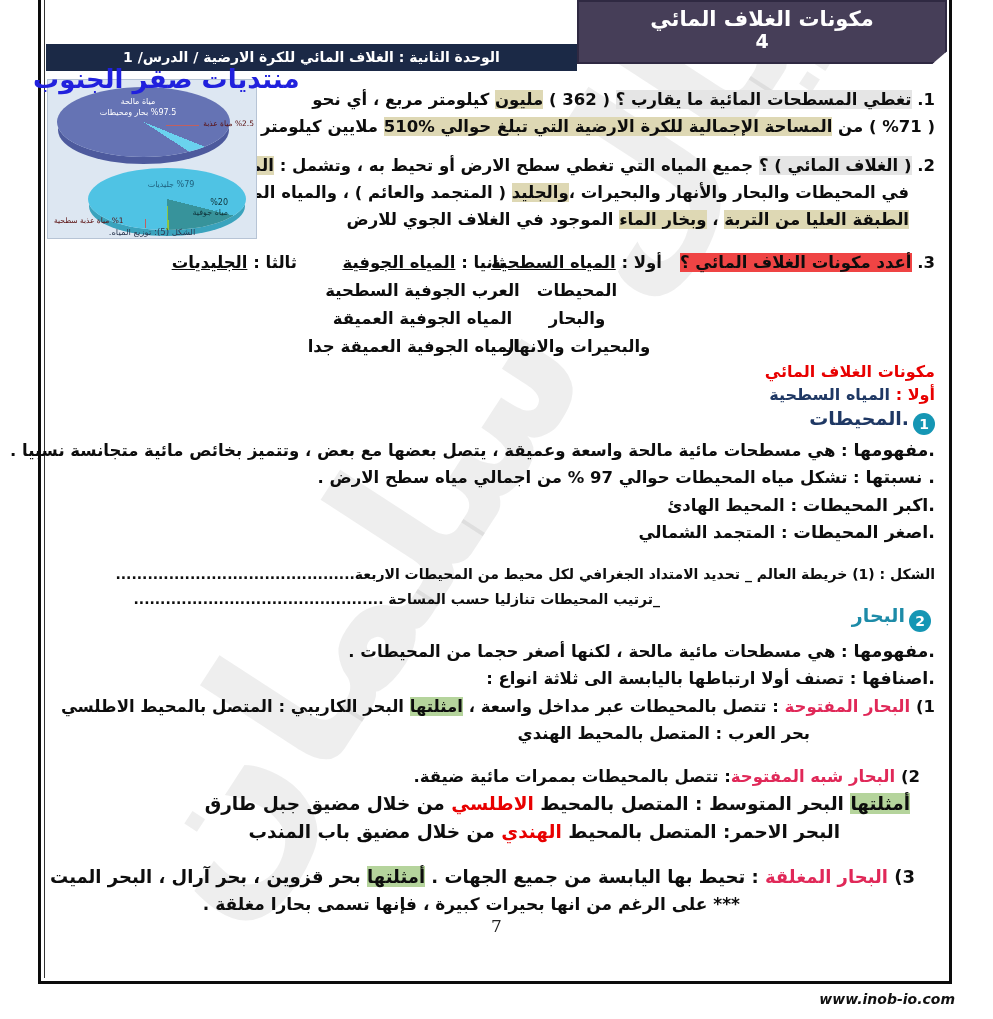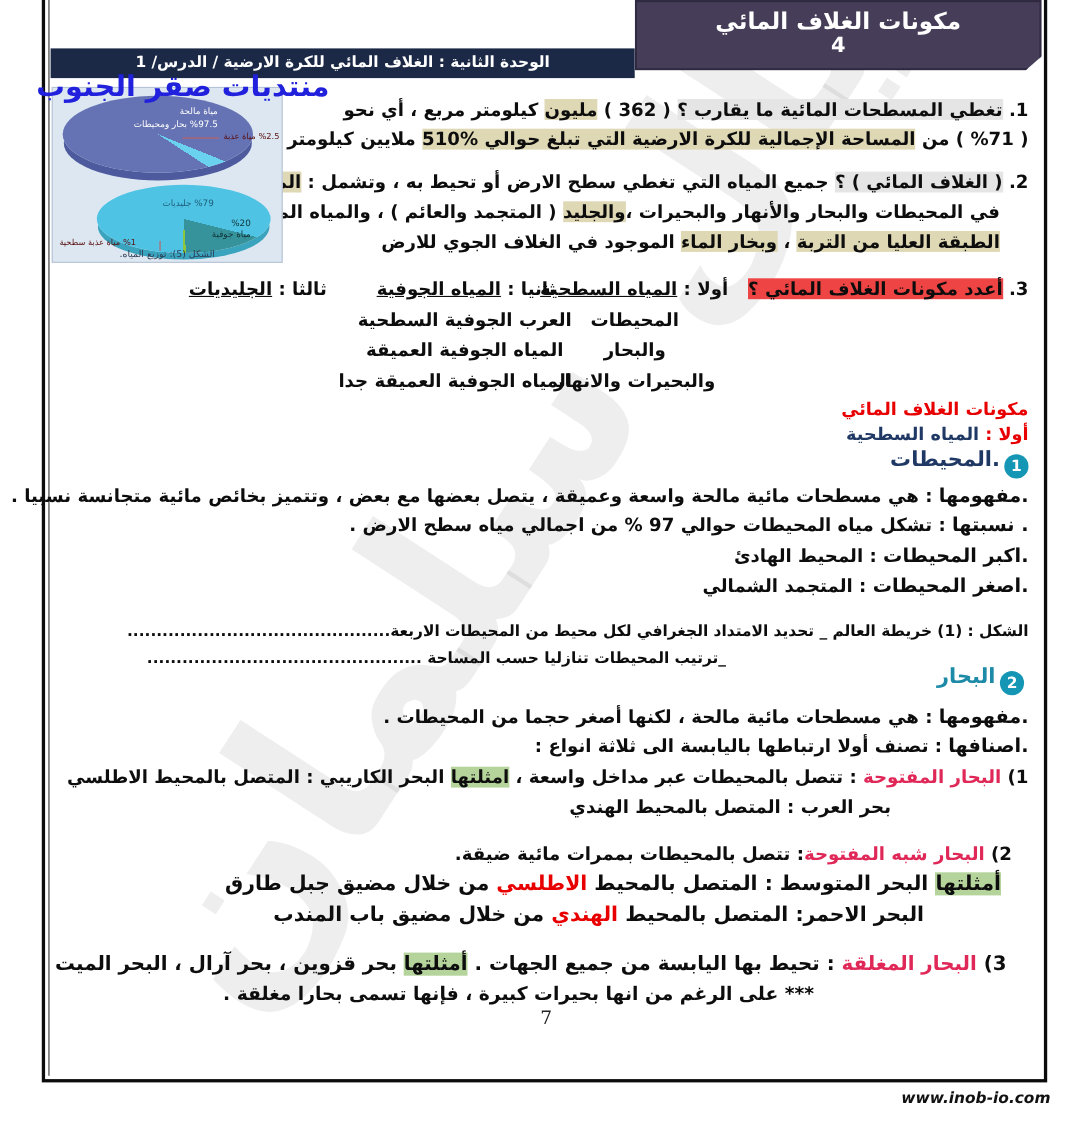--- a/index.html
+++ b/index.html
@@ -29,21 +29,21 @@
   .figure { position:absolute; left:47px; top:79px; width:208px; height:158px; background:#dde7f2;
             border:1px solid #b7c4d5; z-index:4; }
   .pie { position:absolute; border-radius:50%; }
   .pie1 { left:9px; top:7px; width:173px; height:70px;
           background:conic-gradient(from 112deg,#6ad2ee 0 11deg,#6573b4 11deg 360deg);
           box-shadow:0 8px 0 -1px #4d5a9d; }
   .pie2 { left:40px; top:88px; width:158px; height:62px;
           background:conic-gradient(from 104deg,#37939b 0 72deg,#8dc63f 72deg 77deg,#4fc3e4 77deg 360deg);
           box-shadow:0 7px 0 -1px #3aa3bd; }
   .p1t { position:absolute; left:30px; top:16px; width:120px; color:#fff; font-size:8px;
-         direction:rtl; line-height:11px; }
+         text-align:center; direction:rtl; line-height:11px; }
   .side-label { position:absolute; left:152px; top:39px; width:54px; font-size:7.5px; color:#5a1010;
                 direction:rtl; text-align:right; }
   .conn1 { position:absolute; left:118px; top:45px; width:33px; height:1px; background:#c06060; }
   .p2t { position:absolute; left:78px; top:100px; width:90px; color:#1e5f7c; font-size:8px;
          direction:rtl; text-align:center; }
   .p2s { position:absolute; left:108px; top:118px; width:72px; color:#10333a; font-size:8px;
          direction:rtl; text-align:right; line-height:10px; }
   .bot-label { position:absolute; left:6px; top:136px; font-size:7.5px; color:#5a1010; direction:rtl; }
   .conn2 { position:absolute; left:97px; top:139px; width:1px; height:9px; background:#c06060; }
   .fig-cap { position:absolute; left:0; right:0; bottom:1px; text-align:center; font-size:8.5px;

